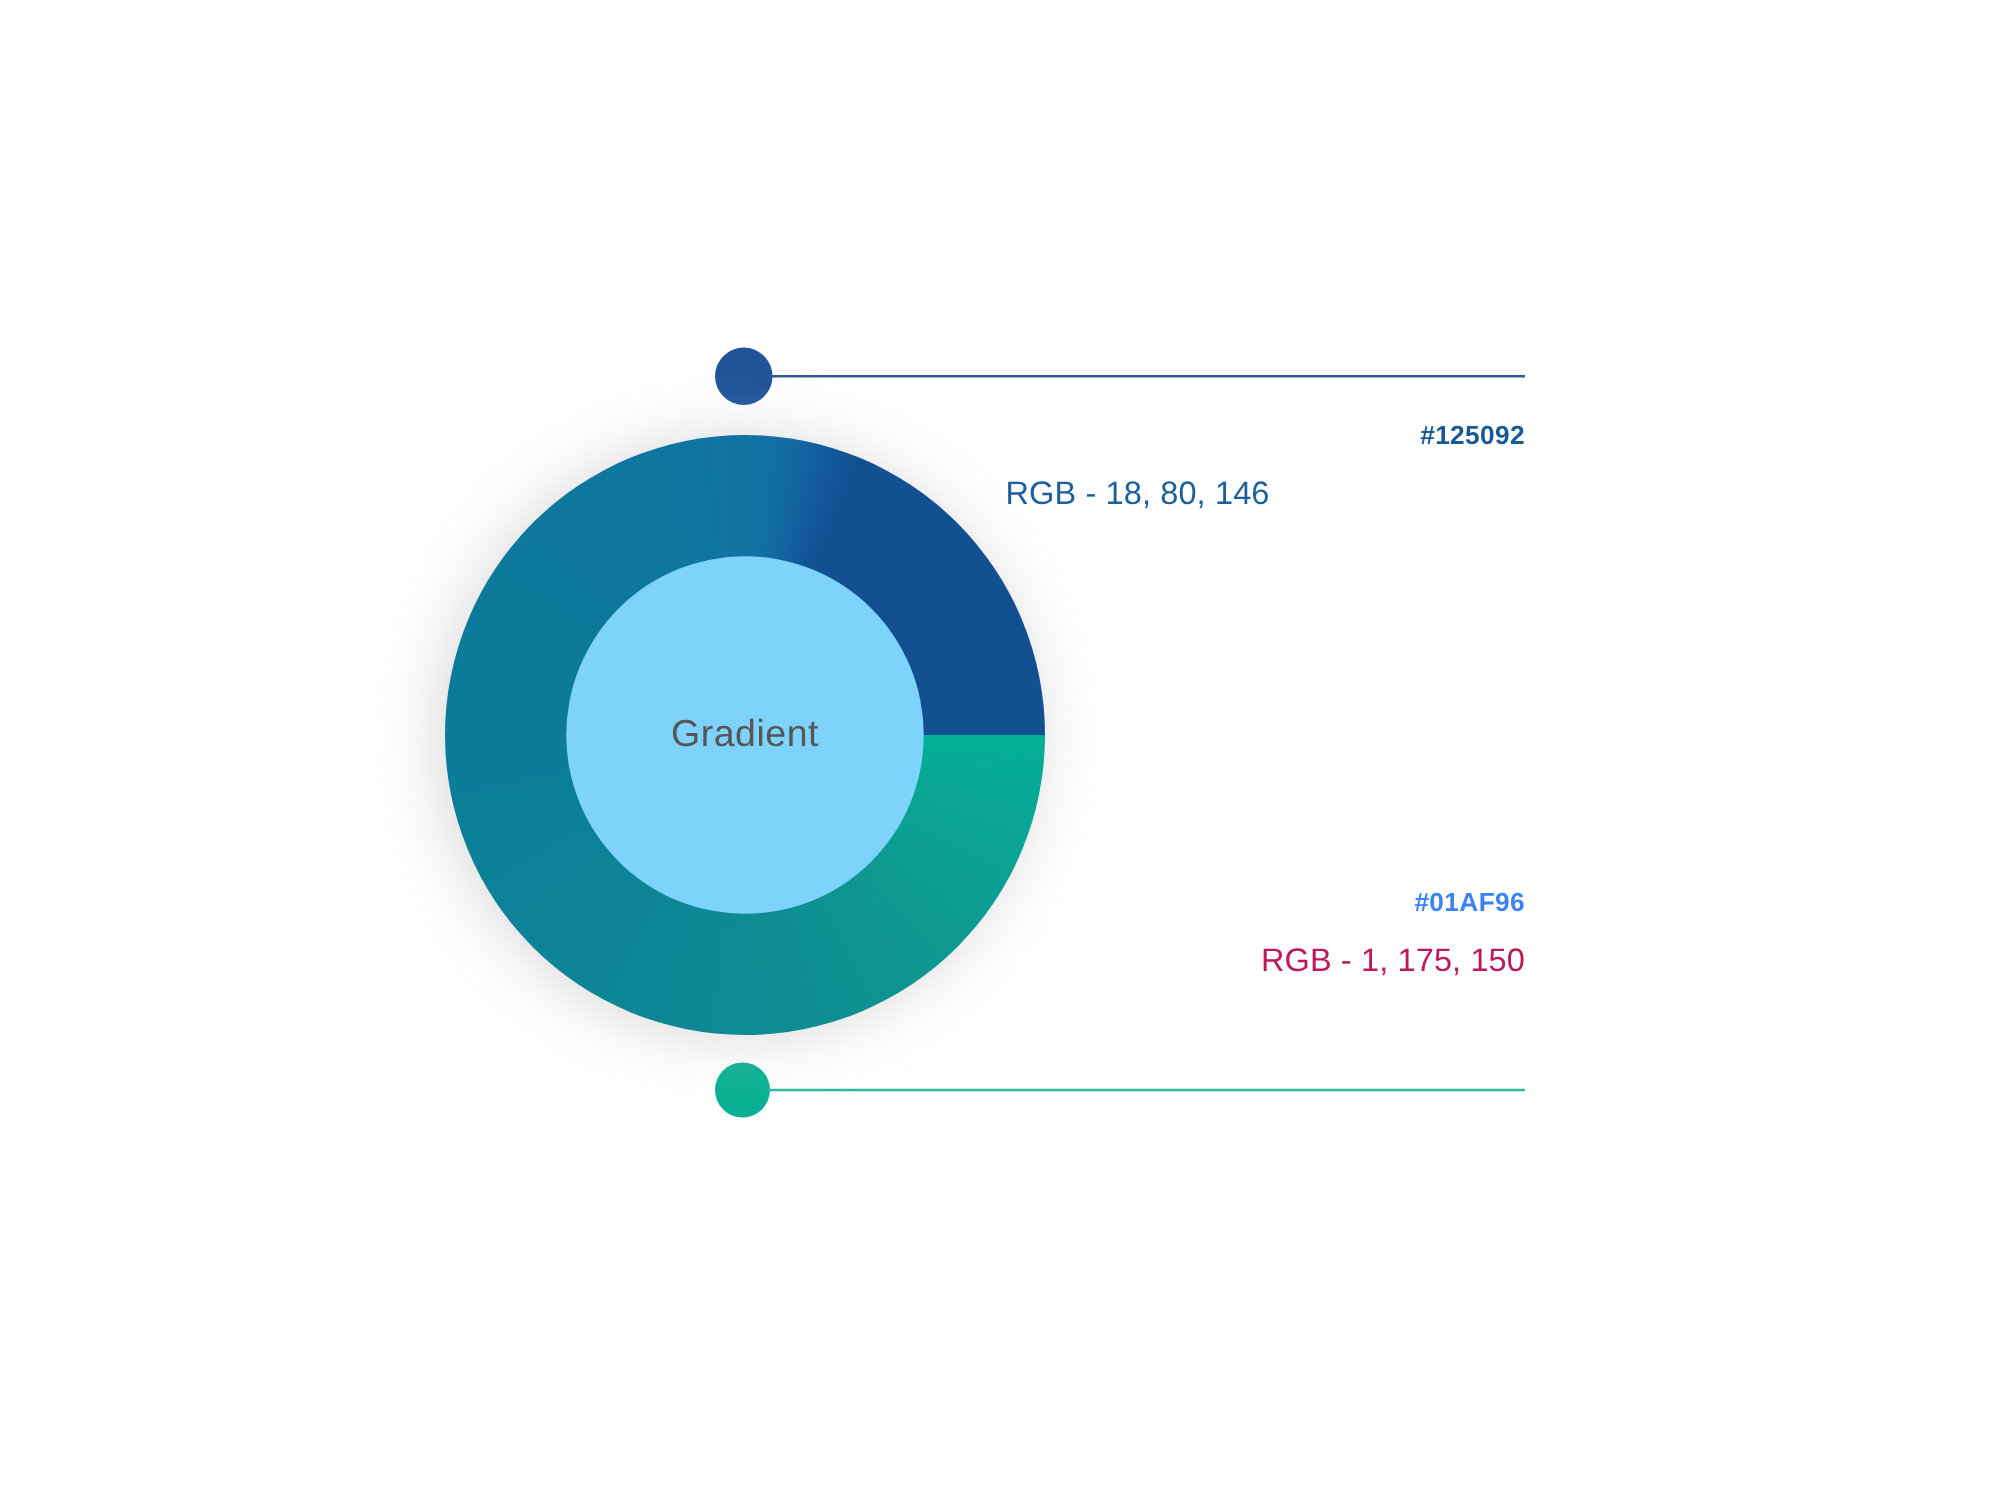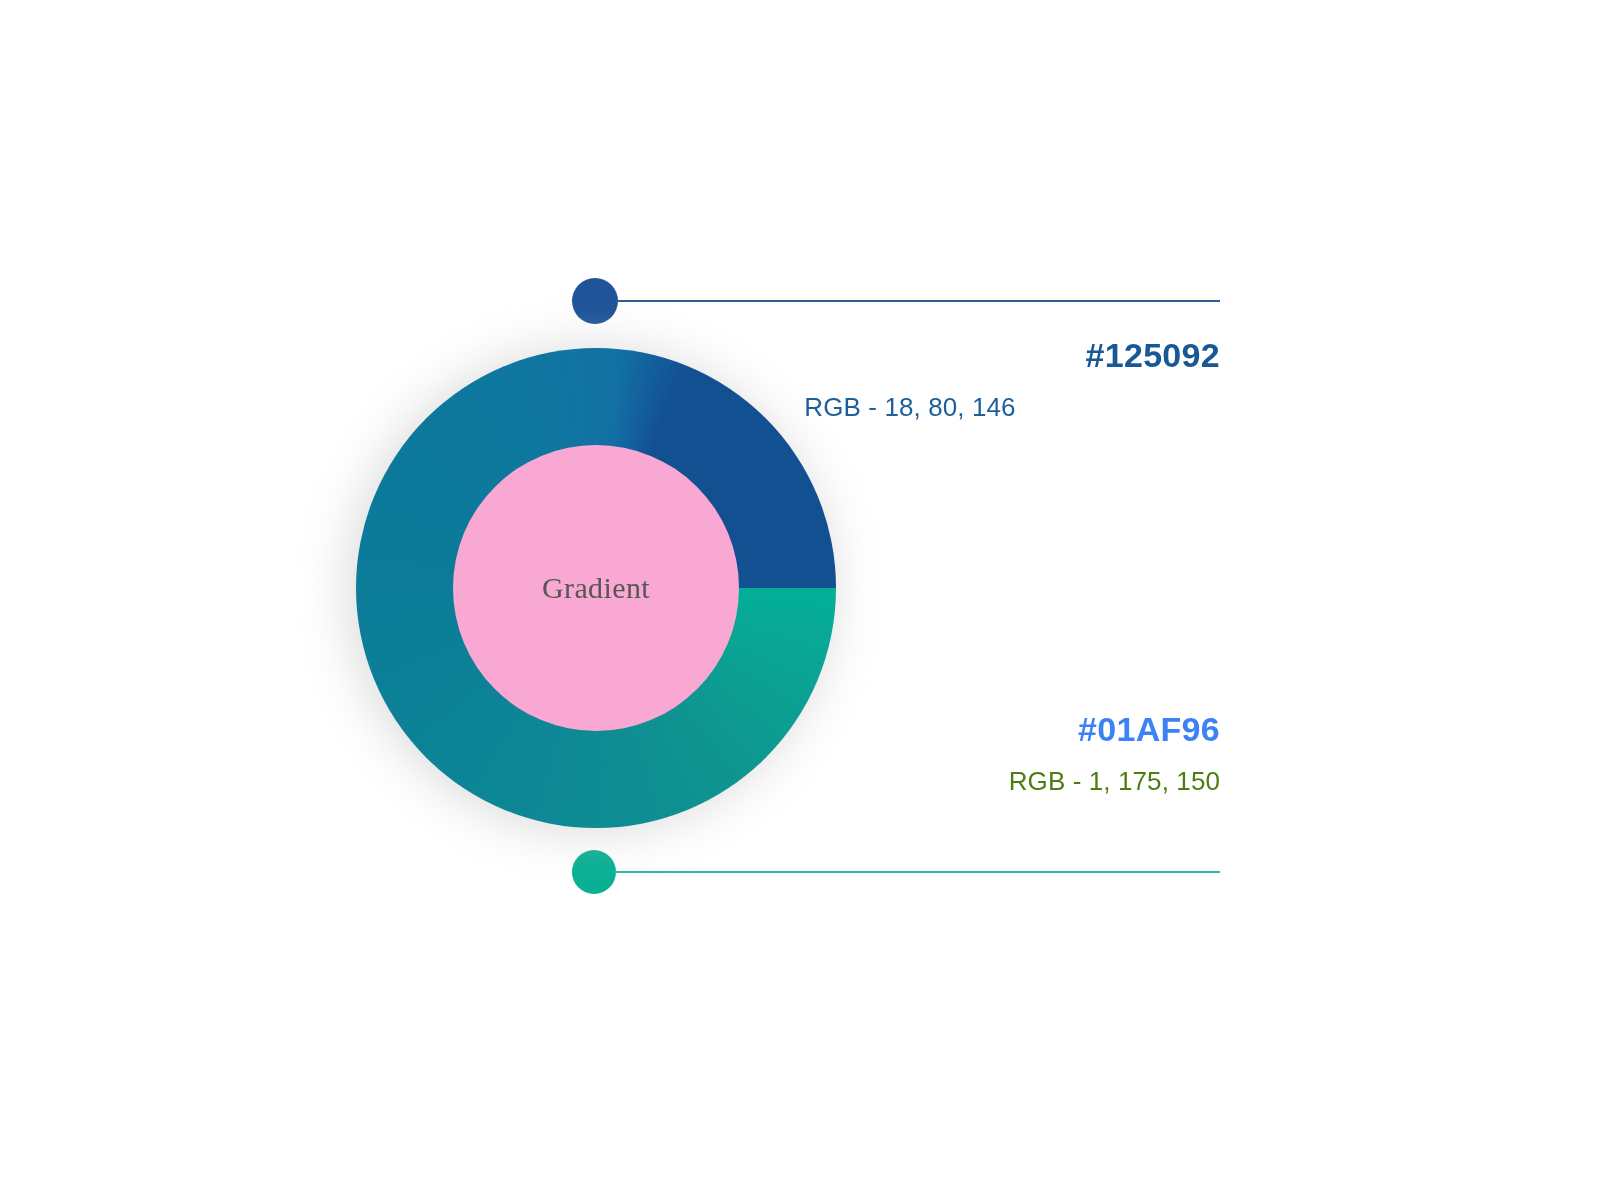--- a/index.html
+++ b/index.html
@@ -67,25 +67,24 @@
         #125092 360deg
     );
   }
   .donut-hole {
     position: absolute;
     left: 97px;
     top: 97px;
     width: 286px;
     height: 286px;
     border-radius: 50%;
-    background: #f9a8d4;
+    background: #7dd3fc;
     display: flex;
     align-items: center;
     justify-content: center;
-    font-family: Liberation Serif, serif;
   }
   .donut-center-label {
     font-size: 30px;
     color: #565656;
     letter-spacing: 0.4px;
     font-weight: 400;
   }
 
   
   .connector {
@@ -133,21 +132,21 @@
   }
 
   
   .swatch-info {
     position: absolute;
     width: 620px;
     text-align: right;
     right: 380px;
   }
   .swatch-info .hex {
-    font-size: 34px;
+    font-size: 21px;
     font-weight: bold;
     letter-spacing: 0.3px;
     line-height: 1.0;
     margin: 0 0 22px 0;
   }
   .swatch-info .meta {
     font-size: 26px;
     font-weight: 400;
     line-height: 1.0;
     margin: 0 0 22px 0;
@@ -156,21 +155,21 @@
   .swatch-info .meta:last-child {
     margin-bottom: 0;
   }
 
   .swatch-blue { top: 338px; color: #1b5896; }
   .swatch-blue .hex { color: #185895; }
   .swatch-blue .meta { color: #1d5f9b; text-align: center; }
 
   .swatch-green { top: 712px; color: #12a892; }
   .swatch-green .hex { color: #3b82f6; }
-  .swatch-green .meta { color: #4d7c0f; }
+  .swatch-green .meta { color: #be185d; }
 </style>
 </head>
 <body>
 
 <div class="stage">
 
   <div class="connector connector-top">
     <span class="dot"></span>
     <span class="leader"></span>
   </div>

